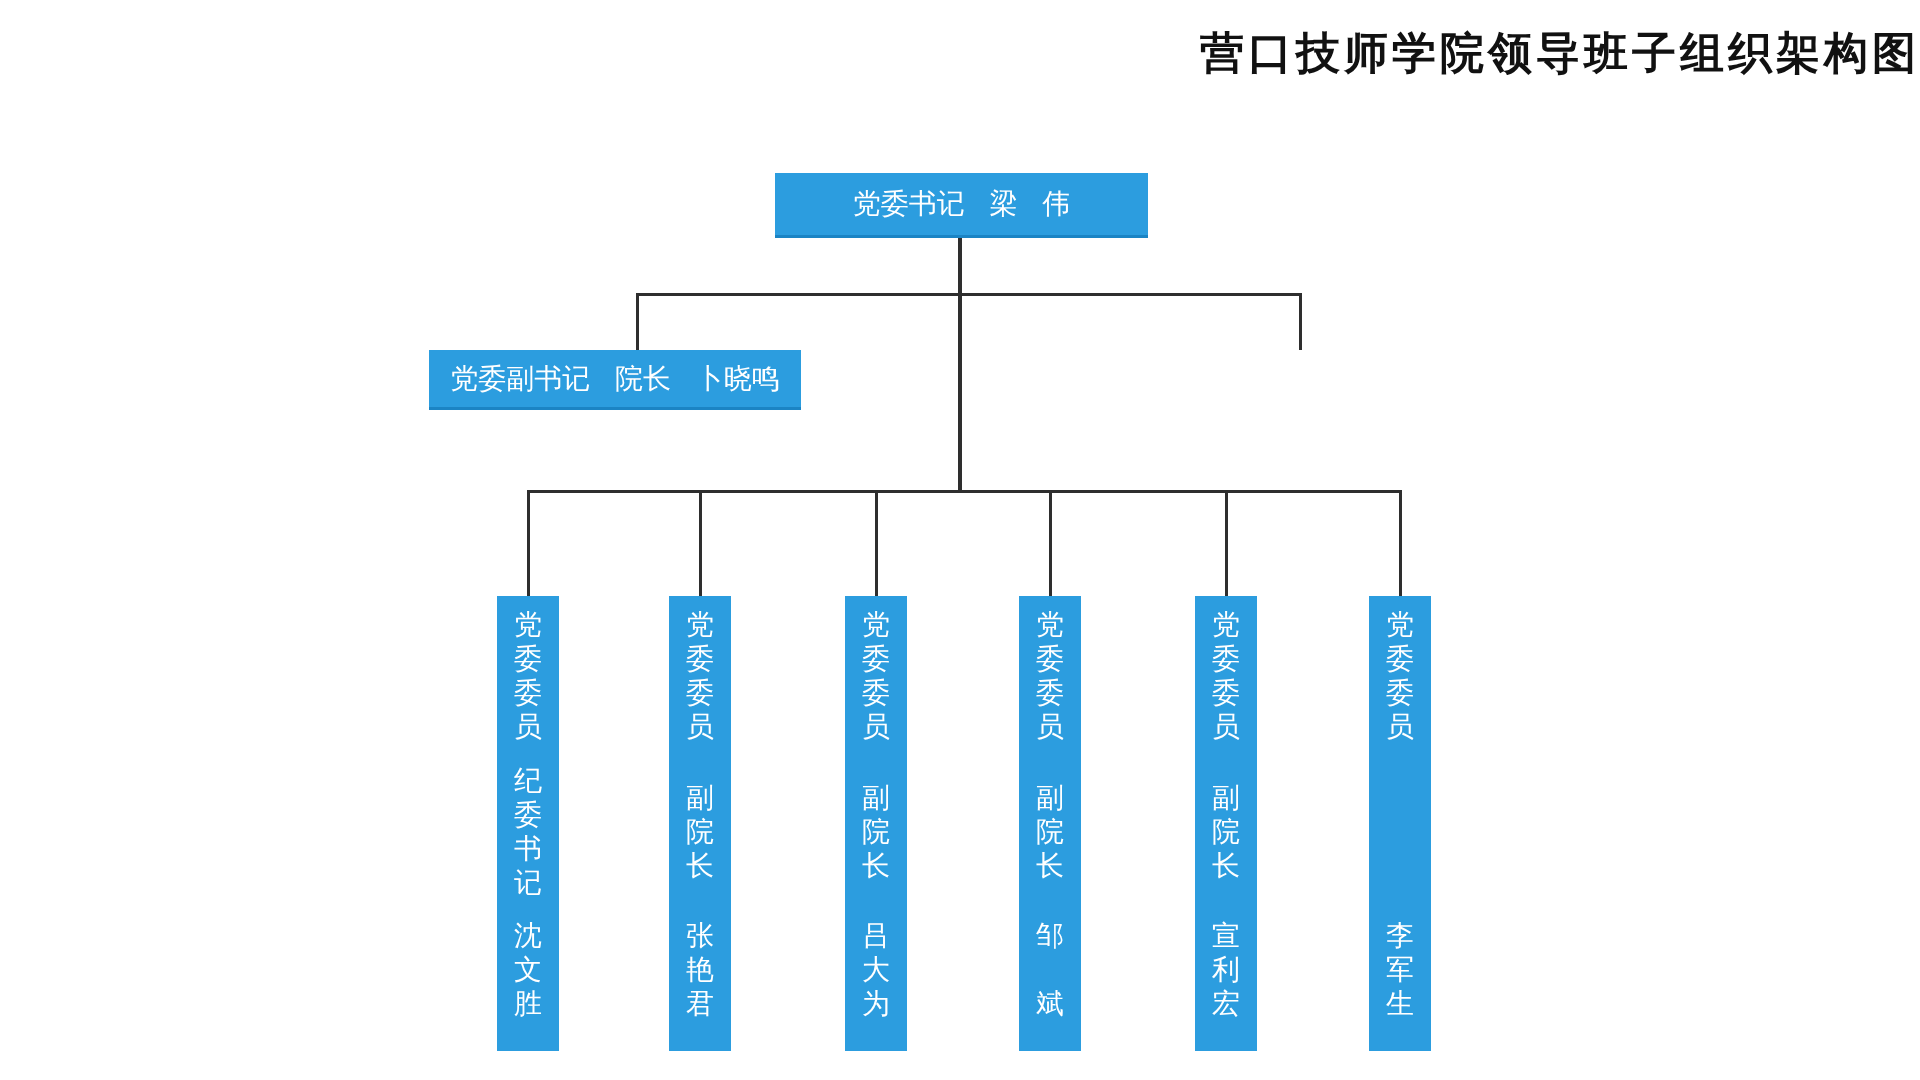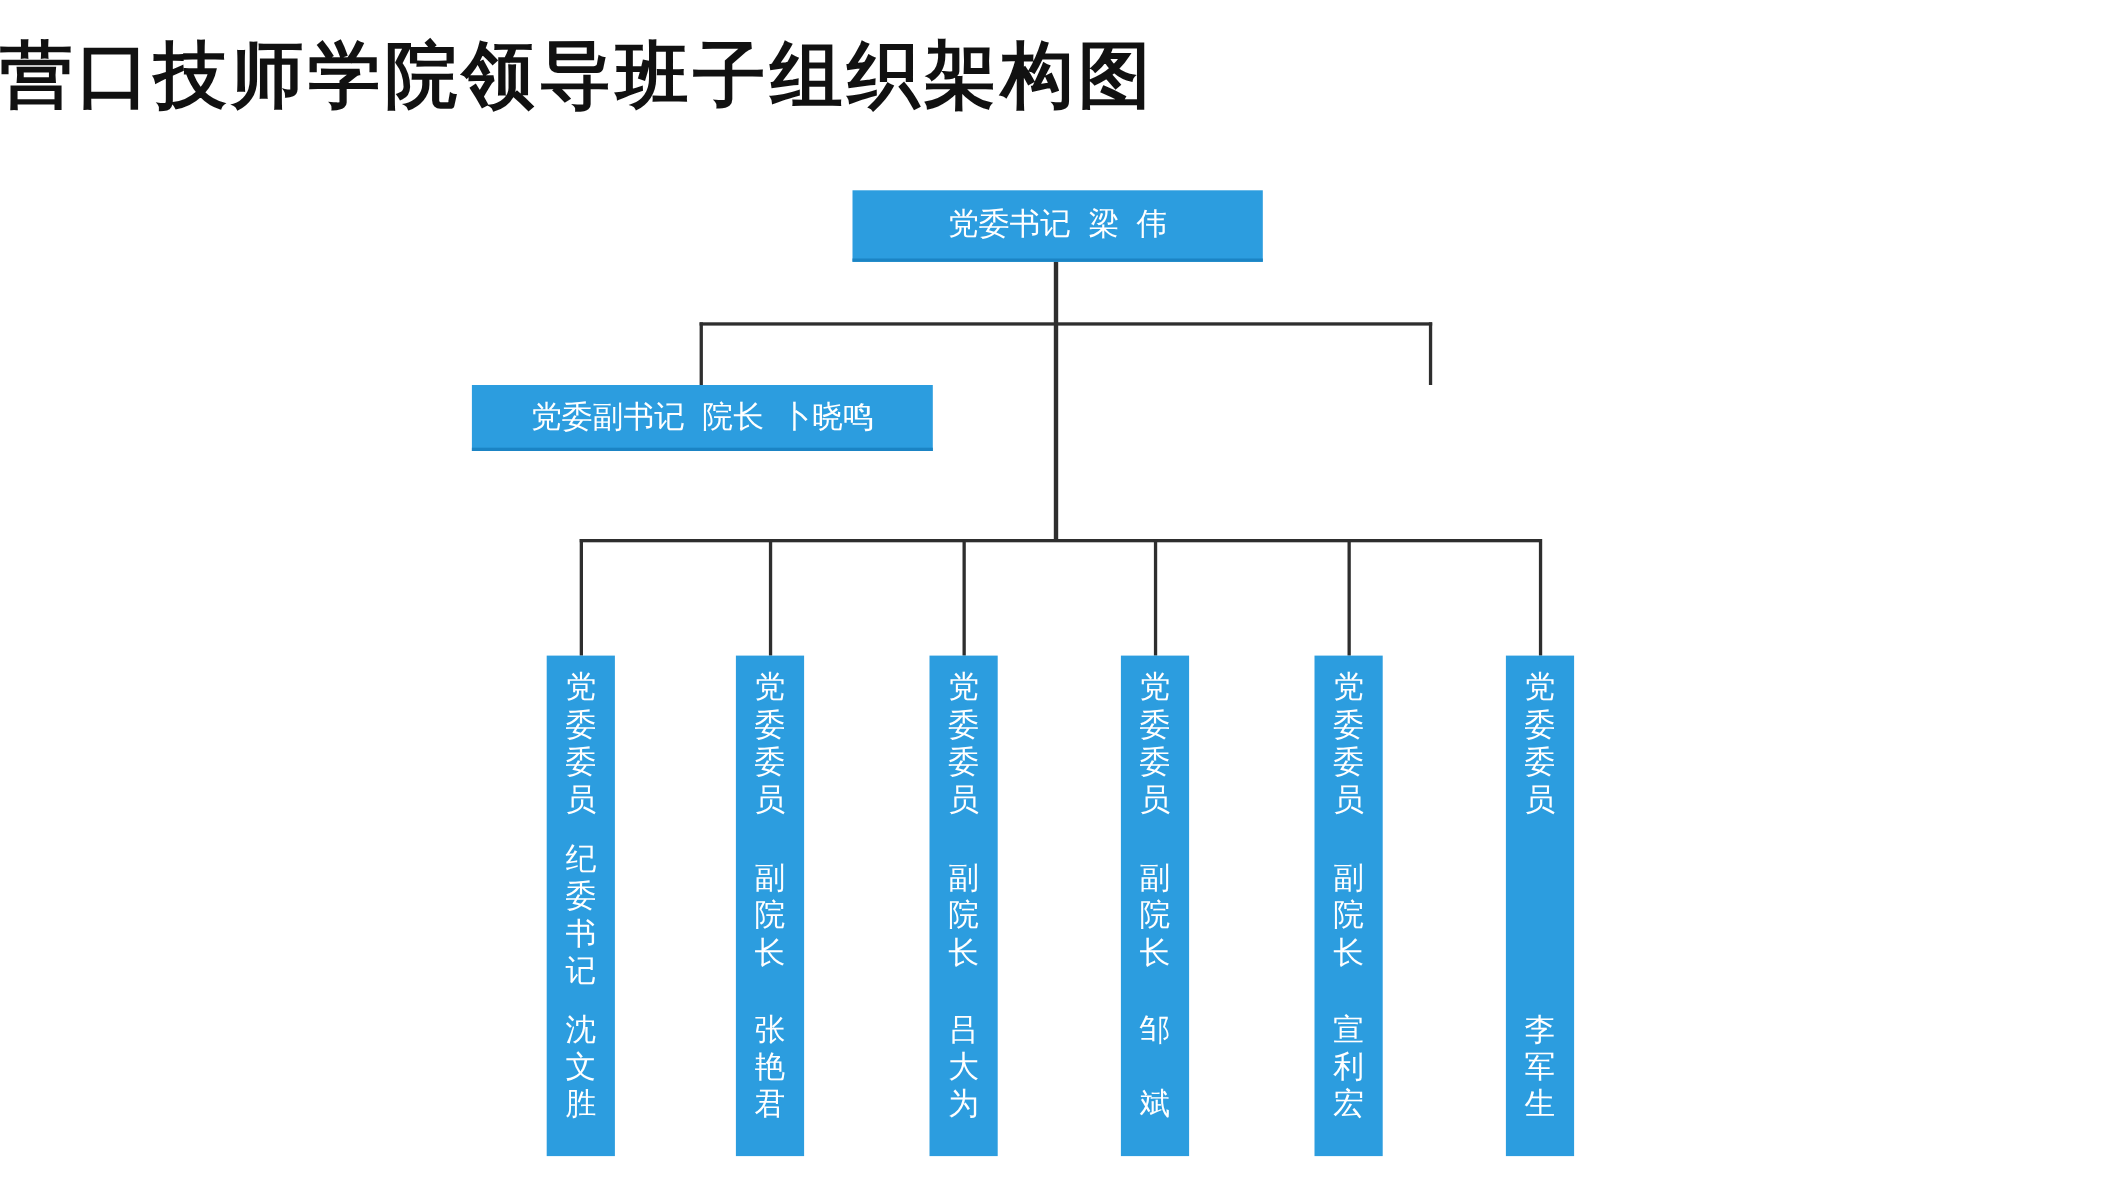--- a/index.html
+++ b/index.html
@@ -13,44 +13,45 @@
     width: 1920px;
     height: 1080px;
     background: #ffffff;
     overflow: hidden;
   }
   .chart-title {
     position: absolute;
     left: 0;
     top: 24px;
     width: 1920px;
-    text-align: left;
-    font-size: 66px;
+    text-align: right;
+    font-size: 44px;
     font-weight: 700;
     color: #111111;
     letter-spacing: 4px;
     white-space: nowrap;
   }
   .node {
     position: absolute;
     background: #2C9DDF;
     color: #ffffff;
     display: flex;
     align-items: center;
     justify-content: center;
     box-sizing: border-box;
   }
   .node.h {
     font-size: 28px;
     word-spacing: 8px;
     white-space: nowrap;
     border-bottom: 3px solid #1b84c4;
+    font-family: Liberation Mono, monospace;
   }
   .node.root  { left: 775px;  top: 173px; width: 373px; height: 65px; }
-  .node.l2a   { left: 429px;  top: 350px; width: 419px; height: 60px; }
+  .node.l2a   { left: 429px;  top: 350px; width: 372px; height: 60px; }
   .node.l2b   { left: 1110px; top: 350px; width: 382px; height: 60px; }
 
   .vcol {
     position: absolute;
     top: 596px;
     width: 62px;
     height: 455px;
     background: #2C9DDF;
     box-sizing: border-box;
     padding: 12px 0 30px 0;

